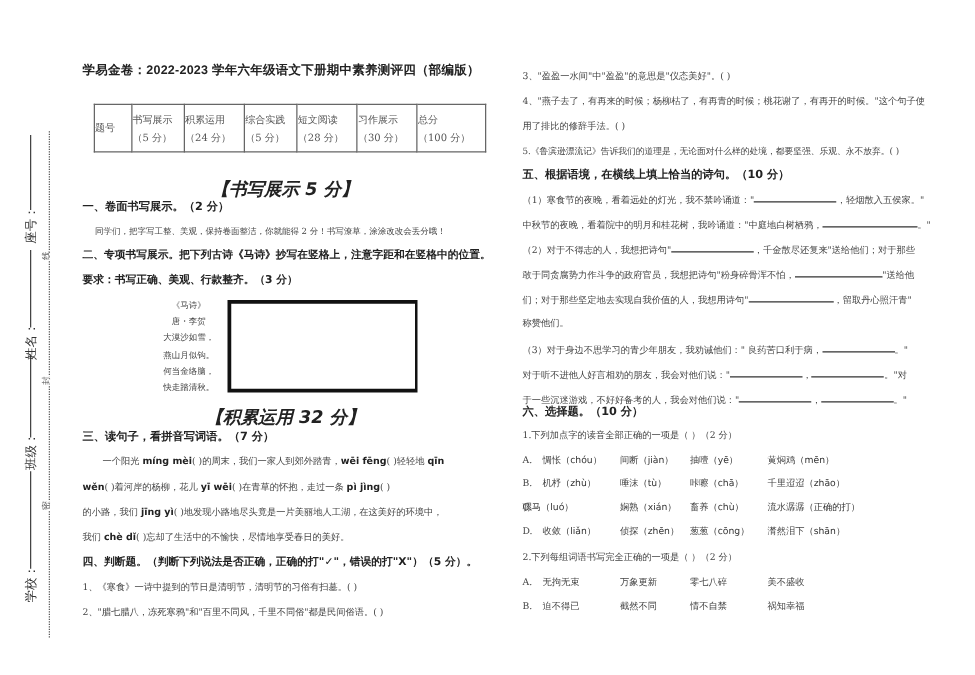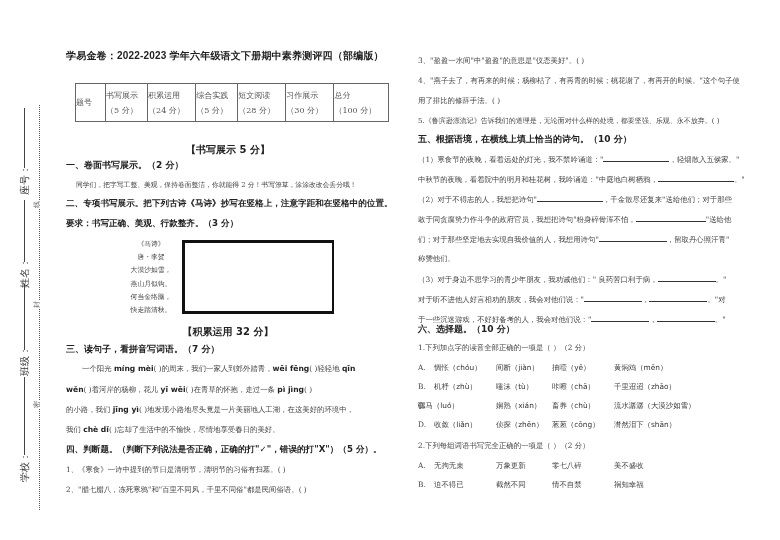--- a/index.html
+++ b/index.html
@@ -17,21 +17,21 @@
   .right-col { left: 418px; width: 350px; }
 
   .title { position: absolute; top: 49px; left: 0; font-family: Liberation Sans, sans-serif; font-size: 10px; font-weight: bold; color: #222; letter-spacing: 0.2px; white-space: nowrap; }
 
   table.score { position: absolute; top: 83px; left: 9px; width: 314px; border-collapse: collapse; font-size: 8px; color: #555; }
   table.score td { border: 1px solid #666; text-align: left; vertical-align: middle; }
   table.score tr.head td { height: 38px; line-height: 15px; }
   table.score tr.blank td { height: 19px; }
   table.score td.rowh { width: 30px; }
 
-  .banner { position: absolute; left: 0; width: 324px; text-align: center; font-family: "DejaVu Sans", sans-serif; font-size: 10px; font-weight: bold; color: #222; }
+  .banner { position: absolute; left: 0; width: 324px; text-align: center; font-family: "DejaVu Sans", sans-serif; font-size: 14px; font-weight: bold; color: #222; font-style: italic; }
   .heading { position: absolute; font-family: "DejaVu Sans", sans-serif; font-size: 9px; font-weight: bold; color: #222; white-space: nowrap; }
   .line { position: absolute; font-size: 7.4px; color: #444; white-space: nowrap; }
   .line b { font-family: "DejaVu Sans", sans-serif; font-weight: bold; color: #222; font-size: 7.6px; }
   .ul { display: inline-block; border-bottom: 1px solid #333; height: 8px; vertical-align: baseline; }
 
   .poem { position: absolute; left: 56px; top: 238px; width: 58px; text-align: center; font-size: 6.8px; color: #444; line-height: 13.2px; }
   .writing-box { position: absolute; left: 116px; top: 240px; width: 152px; height: 74px; border: 2.5px solid #111; border-width: 3px 2.5px 3px 3px; }
 
   .opts { position: absolute; left: 0; font-size: 7.4px; color: #444; white-space: nowrap; }
   .opts span { position: absolute; top: 0; }
@@ -162,21 +162,21 @@
     <span style="left:16px"><span style="position:static">机杼</span><span class="py" style="position:static">（zhù）</span></span>
     <span style="left:78px"><span style="position:static">唾沫</span><span class="py" style="position:static">（tù）</span></span>
     <span style="left:134px"><span style="position:static">咔嚓</span><span class="py" style="position:static">（chā）</span></span>
     <span style="left:196px"><span style="position:static">千里迢迢</span><span class="py" style="position:static">（zhāo）</span></span>
   </div>
   <div class="opts" style="top:401px">
     <span style="left:0">C.</span>
     <span style="left:0"><span style="position:static">骡马</span><span class="py" style="position:static">（luó）</span></span>
     <span style="left:78px"><span style="position:static">娴熟</span><span class="py" style="position:static">（xián）</span></span>
     <span style="left:134px"><span style="position:static">畜养</span><span class="py" style="position:static">（chù）</span></span>
-    <span style="left:196px"><span style="position:static">流水潺潺</span><span class="py" style="position:static">（大漠沙如雪）</span></span>
+    <span style="left:196px"><span style="position:static">流水潺潺</span><span class="py" style="position:static">（正确的打）</span></span>
   </div>
   <div class="opts" style="top:420px">
     <span style="left:0">D.</span>
     <span style="left:16px"><span style="position:static">收敛</span><span class="py" style="position:static">（liǎn）</span></span>
     <span style="left:78px"><span style="position:static">侦探</span><span class="py" style="position:static">（zhēn）</span></span>
     <span style="left:134px"><span style="position:static">葱葱</span><span class="py" style="position:static">（cōng）</span></span>
     <span style="left:196px"><span style="position:static">潸然泪下</span><span class="py" style="position:static">（shān）</span></span>
   </div>
 
   <div class="line" style="top:441px;left:0">2.下列每组词语书写完全正确的一项是（          ）（2 分）</div>

